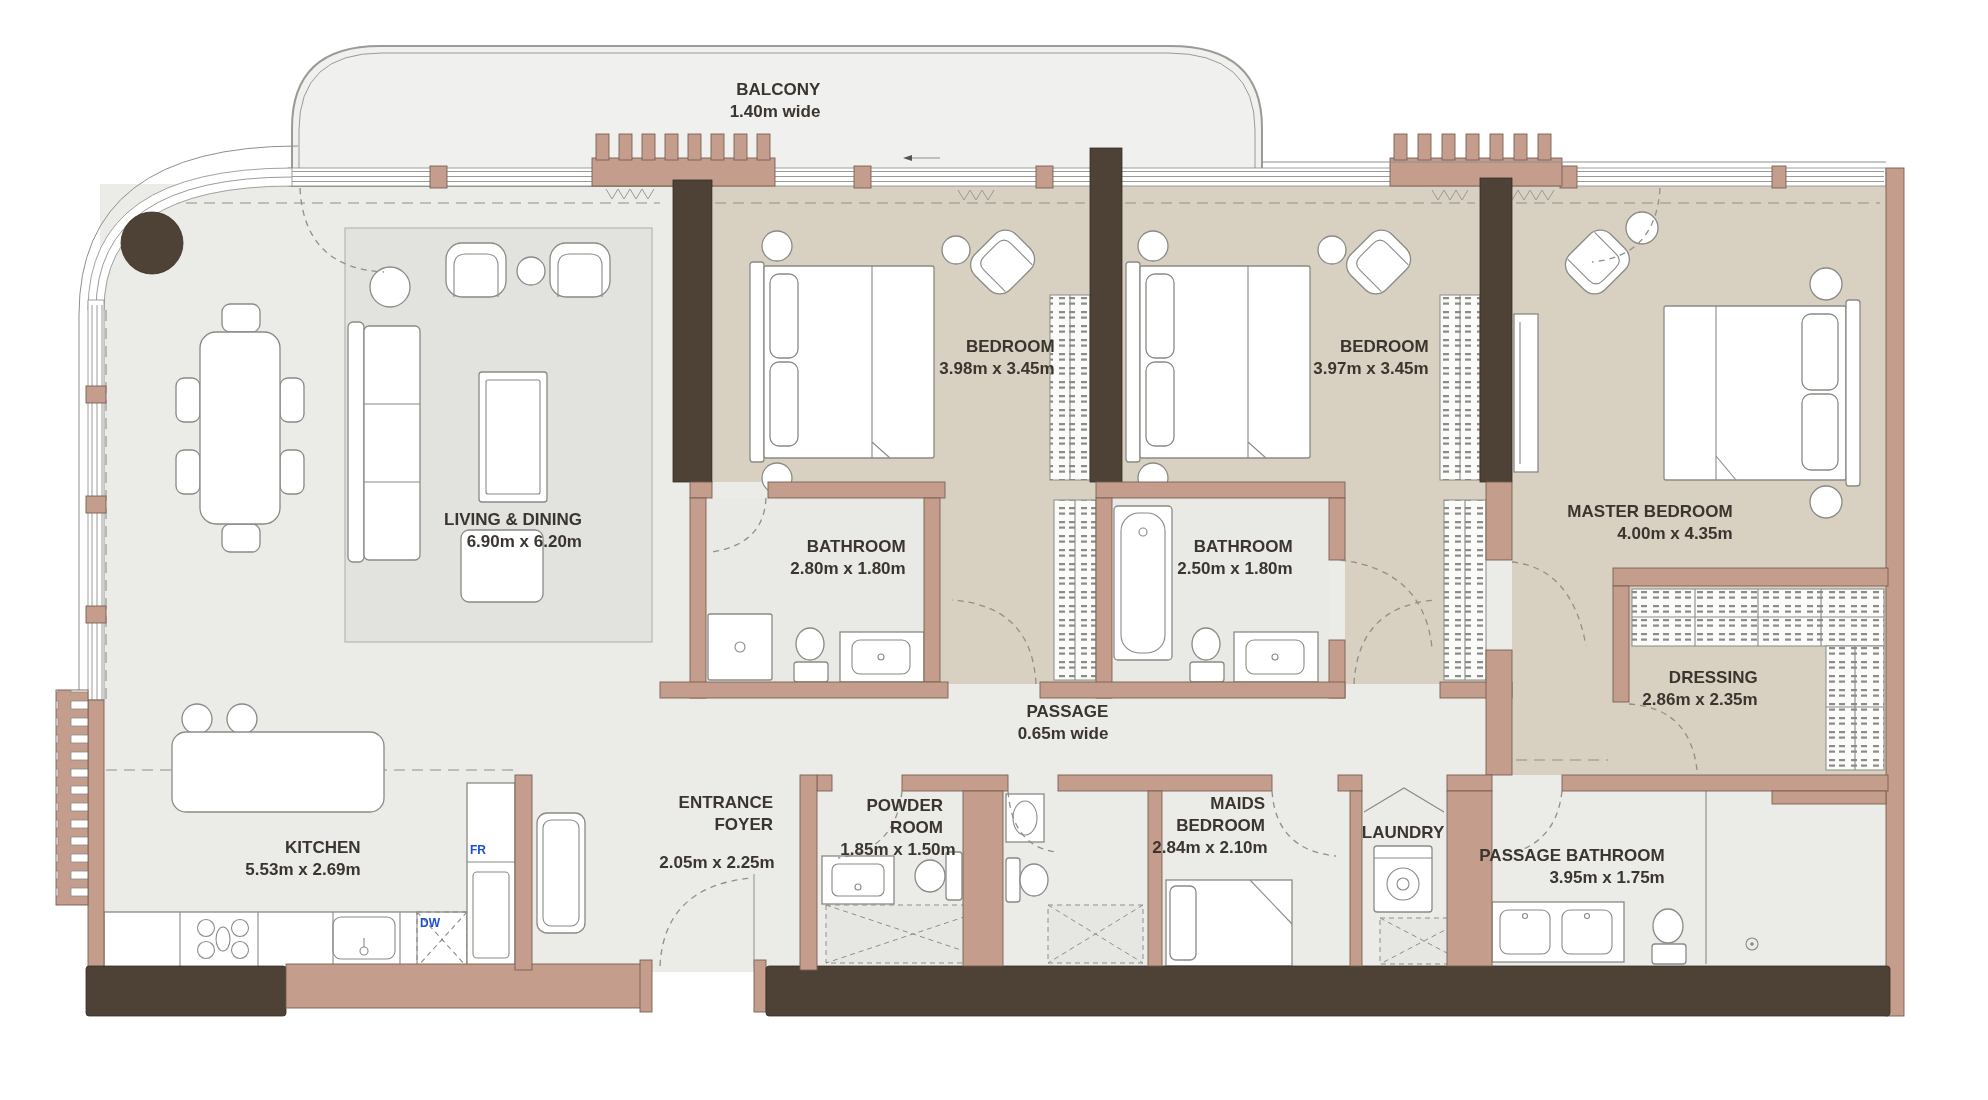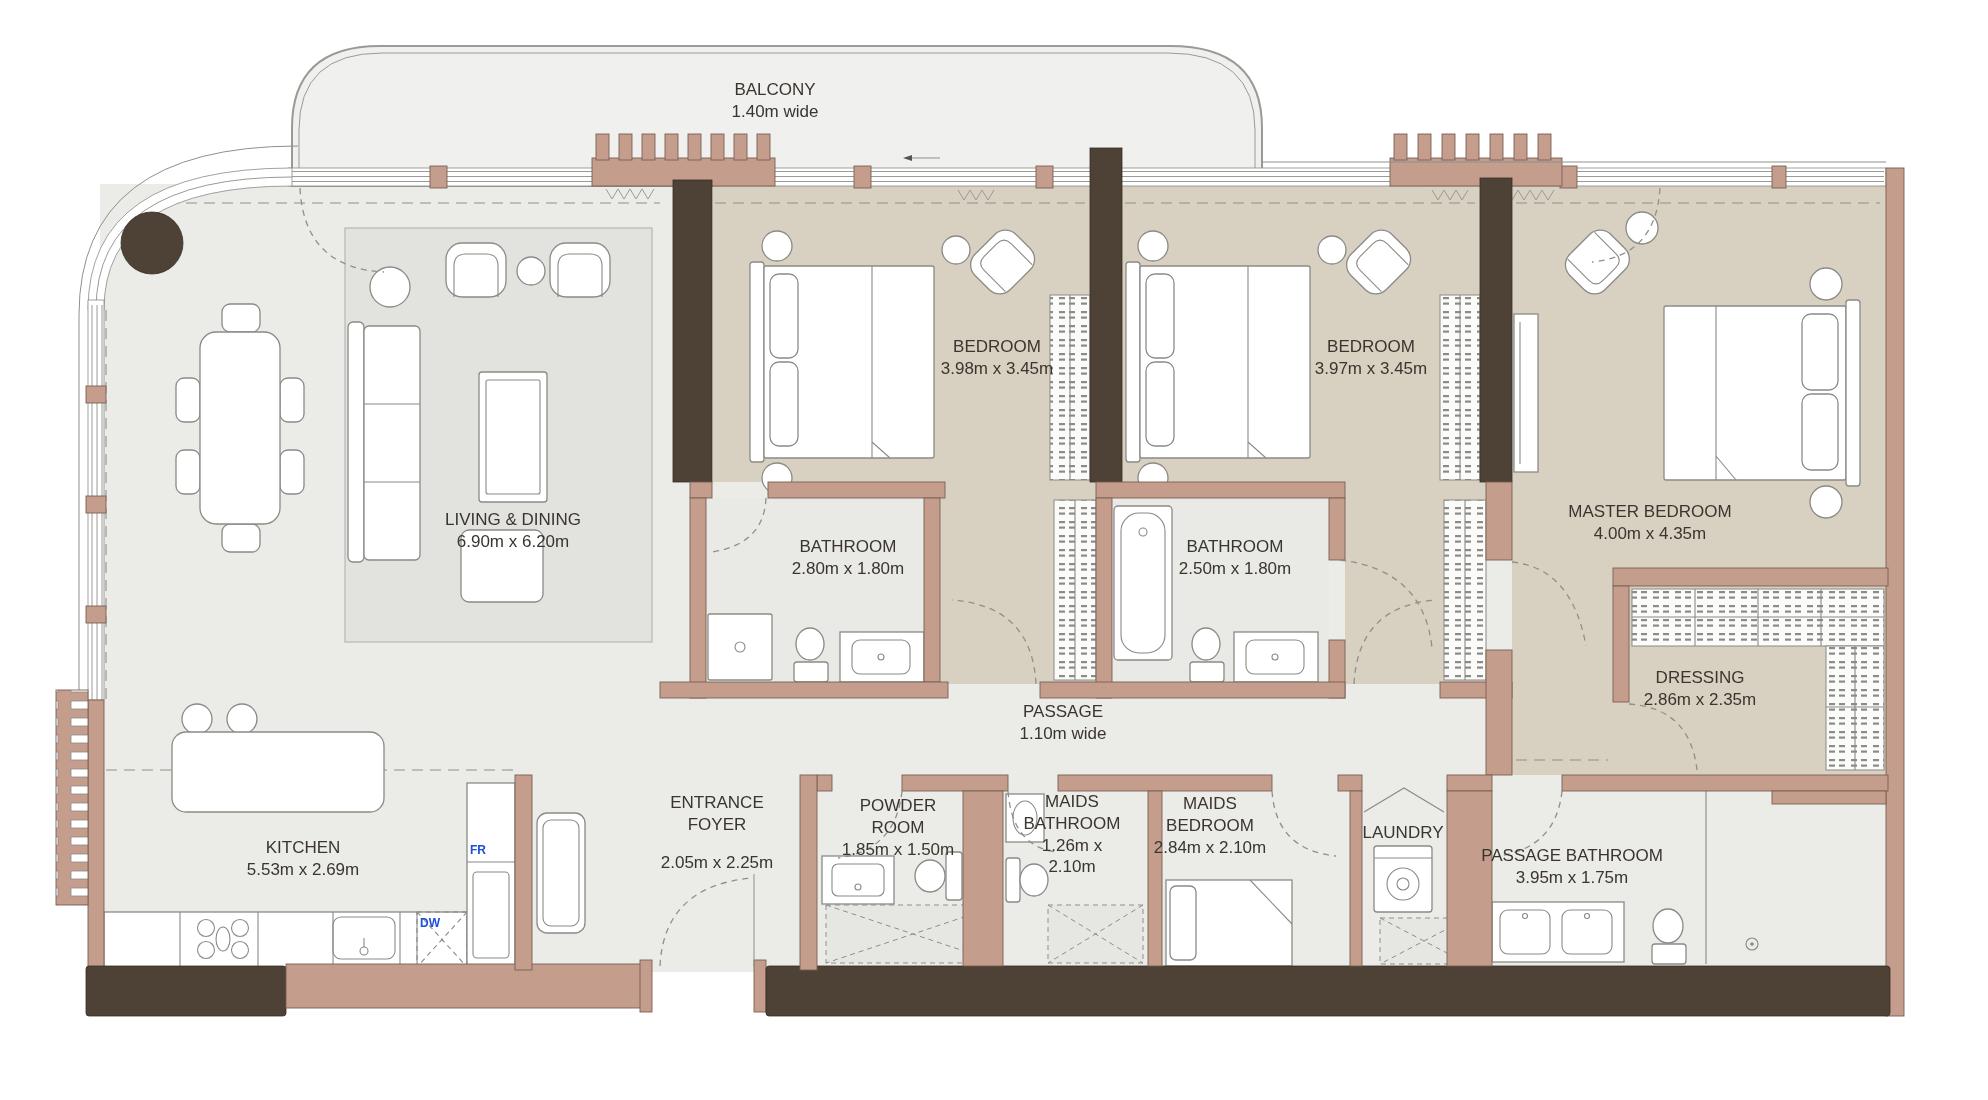--- a/index.html
+++ b/index.html
@@ -19,22 +19,22 @@
   .ln{stroke:var(--line);stroke-width:1;fill:none;}
   .glz{stroke:#9a9a96;stroke-width:1;fill:none;}
   .arc{fill:none;stroke:#918f8a;stroke-width:1.3;stroke-dasharray:6 5;}
   .dash{fill:none;stroke:#918f8a;stroke-width:1.1;stroke-dasharray:11 7;}
   .zz{fill:none;stroke:#9a9a97;stroke-width:1;}
   .wr{fill:url(#wrp);stroke:#8a8a86;stroke-width:1;}
   .void rect{fill:#e6e6e3;stroke:#8f8f8b;stroke-width:1;stroke-dasharray:5 4;}
   .void line{stroke:#8f8f8b;stroke-width:1;stroke-dasharray:5 4;}
   .win{fill:#fff;stroke:#8a8a86;stroke-width:.8;}
   
-  .lbl{position:absolute;transform:translate(-50%,-50%);text-align:center;
-       font-weight:400;font-size:17px;line-height:1.28;color:var(--text);
+  .lbl{position:absolute;transform:translate(-50%,-50%);text-align:right;
+       font-weight:700;font-size:17px;line-height:1.28;color:var(--text);
        white-space:nowrap;pointer-events:none;}
   .lbl .name,.lbl .dims{display:block;}
   .applbl{position:absolute;transform:translate(-50%,-50%);font-weight:700;font-size:12px;
           color:#1d4ed8;pointer-events:none;}
 </style>
 </head>
 <body>
 
 <div id="stage">
 <svg id="plan-svg" width="1988" height="1100" viewBox="0 0 1988 1100">
@@ -425,38 +425,34 @@
   <div class="lbl" style="left:848px;top:558px">
     <span class="name">BATHROOM</span>
     <span class="dims">2.80m x 1.80m</span>
   </div>
   <div class="lbl" style="left:1235px;top:558px">
     <span class="name">BATHROOM</span>
     <span class="dims">2.50m x 1.80m</span>
   </div>
   <div class="lbl" style="left:1063px;top:723px">
     <span class="name">PASSAGE</span>
-    <span class="dims">1.10m wide</span>
+    <span class="dims">0.65m wide</span>
   </div>
   <div class="lbl" style="left:1700px;top:689px">
     <span class="name">DRESSING</span>
     <span class="dims">2.86m x 2.35m</span>
   </div>
   <div class="lbl" style="left:717px;top:825px">
     <span class="name" style="width:112px;white-space:normal;margin:16px auto">ENTRANCE FOYER</span>
     <span class="dims">2.05m x 2.25m</span>
   </div>
   <div class="lbl" style="left:898px;top:828px">
     <span class="name" style="width:90px;white-space:normal;margin:0 auto">POWDER ROOM</span>
     <span class="dims">1.85m x 1.50m</span>
   </div>
-  <div class="lbl" style="left:1072px;top:834px">
-    <span class="name" style="width:120px;white-space:normal;margin:0 auto">MAIDS BATHROOM</span>
-    <span class="dims" style="width:78px;white-space:normal;margin:0 auto">1.26m x 2.10m</span>
-  </div>
   <div class="lbl" style="left:1210px;top:826px">
     <span class="name" style="width:110px;white-space:normal;margin:0 auto">MAIDS BEDROOM</span>
     <span class="dims">2.84m x 2.10m</span>
   </div>
   <div class="lbl" style="left:1403px;top:833px">
     <span class="name">LAUNDRY</span>
     <span class="dims"></span>
   </div>
   <div class="lbl" style="left:1572px;top:867px">
     <span class="name">PASSAGE BATHROOM</span>

